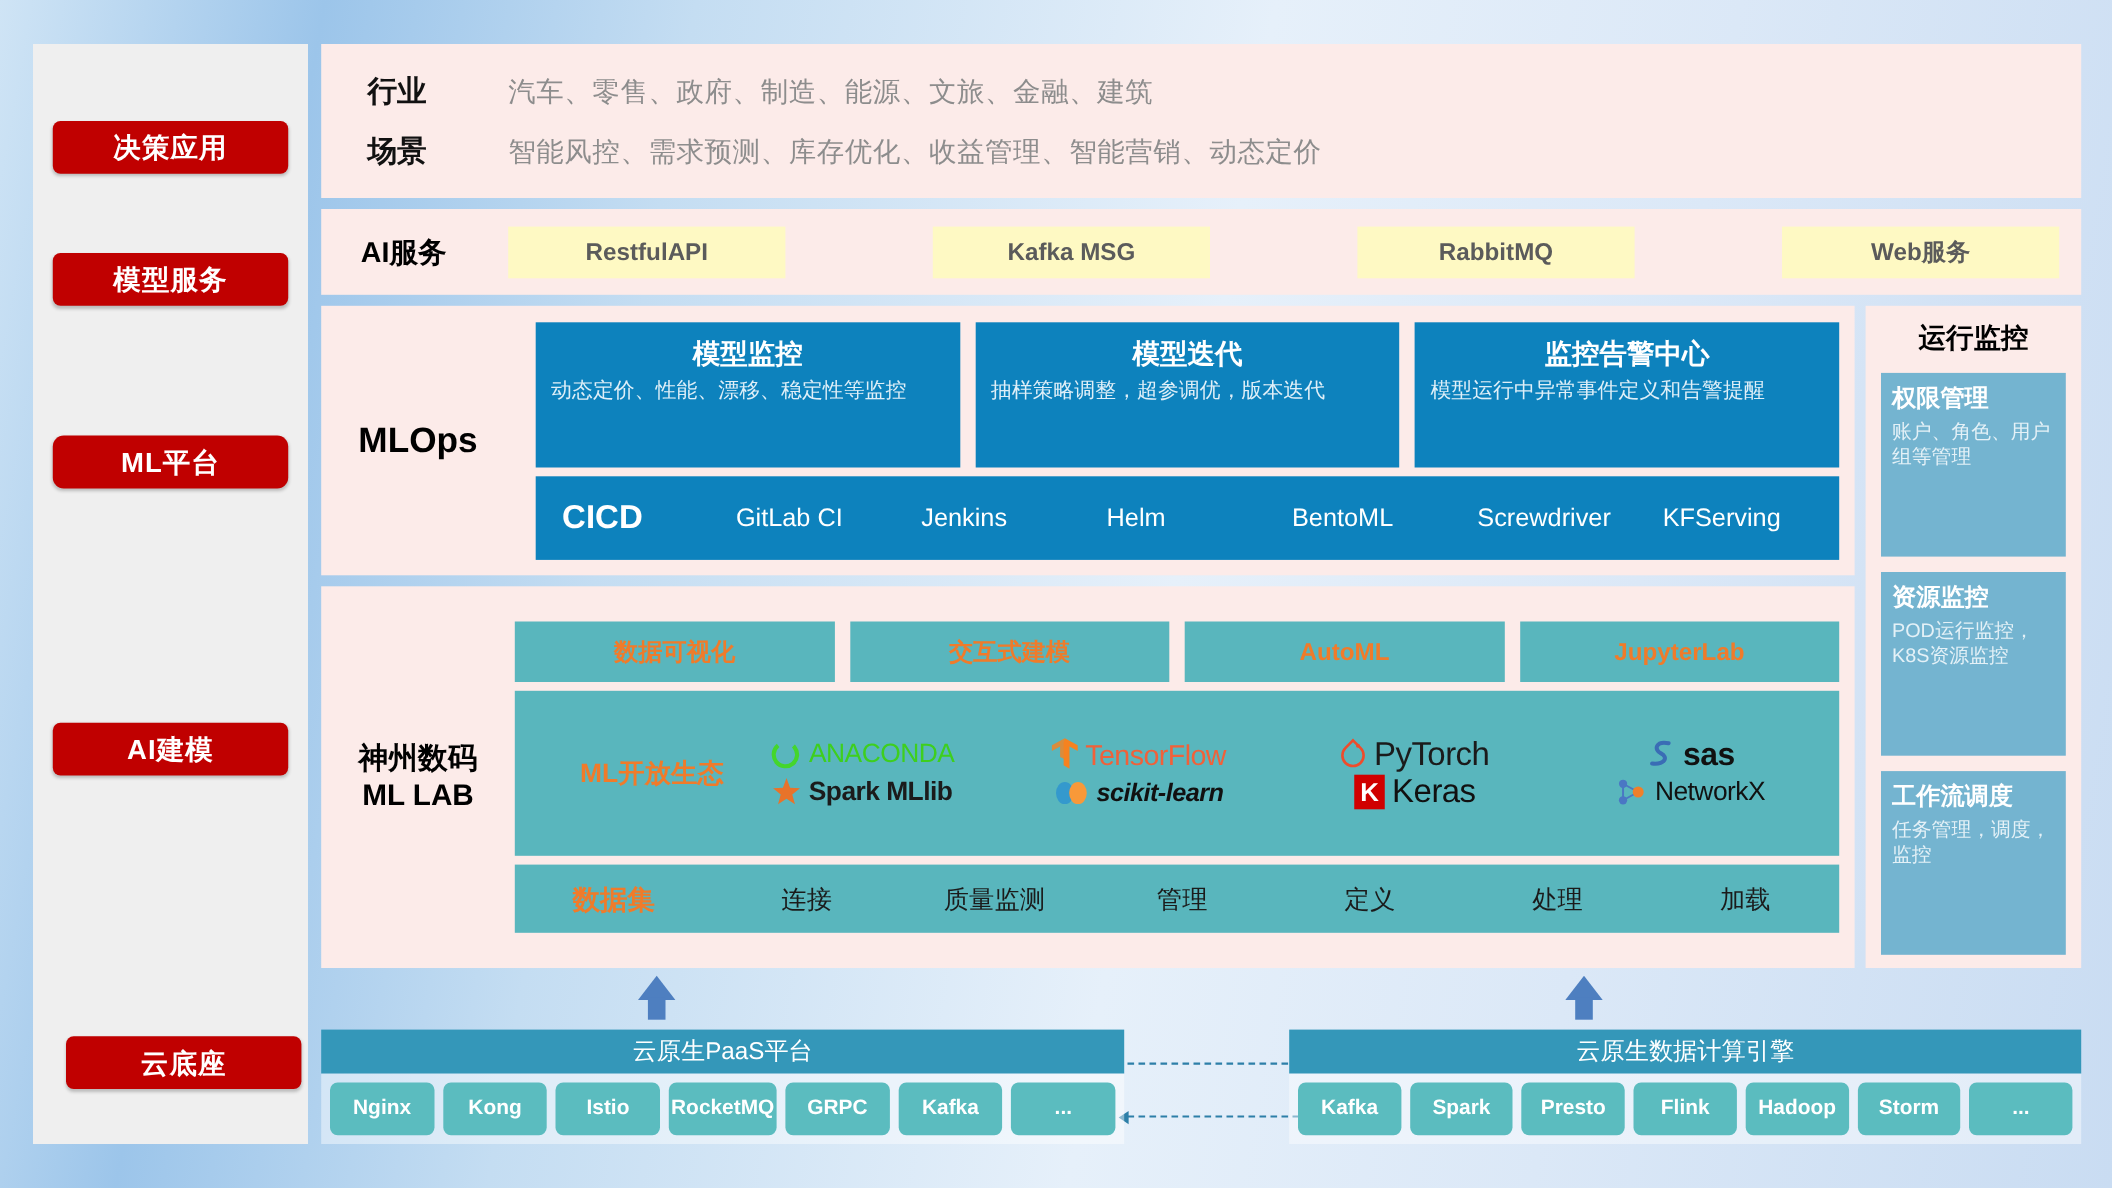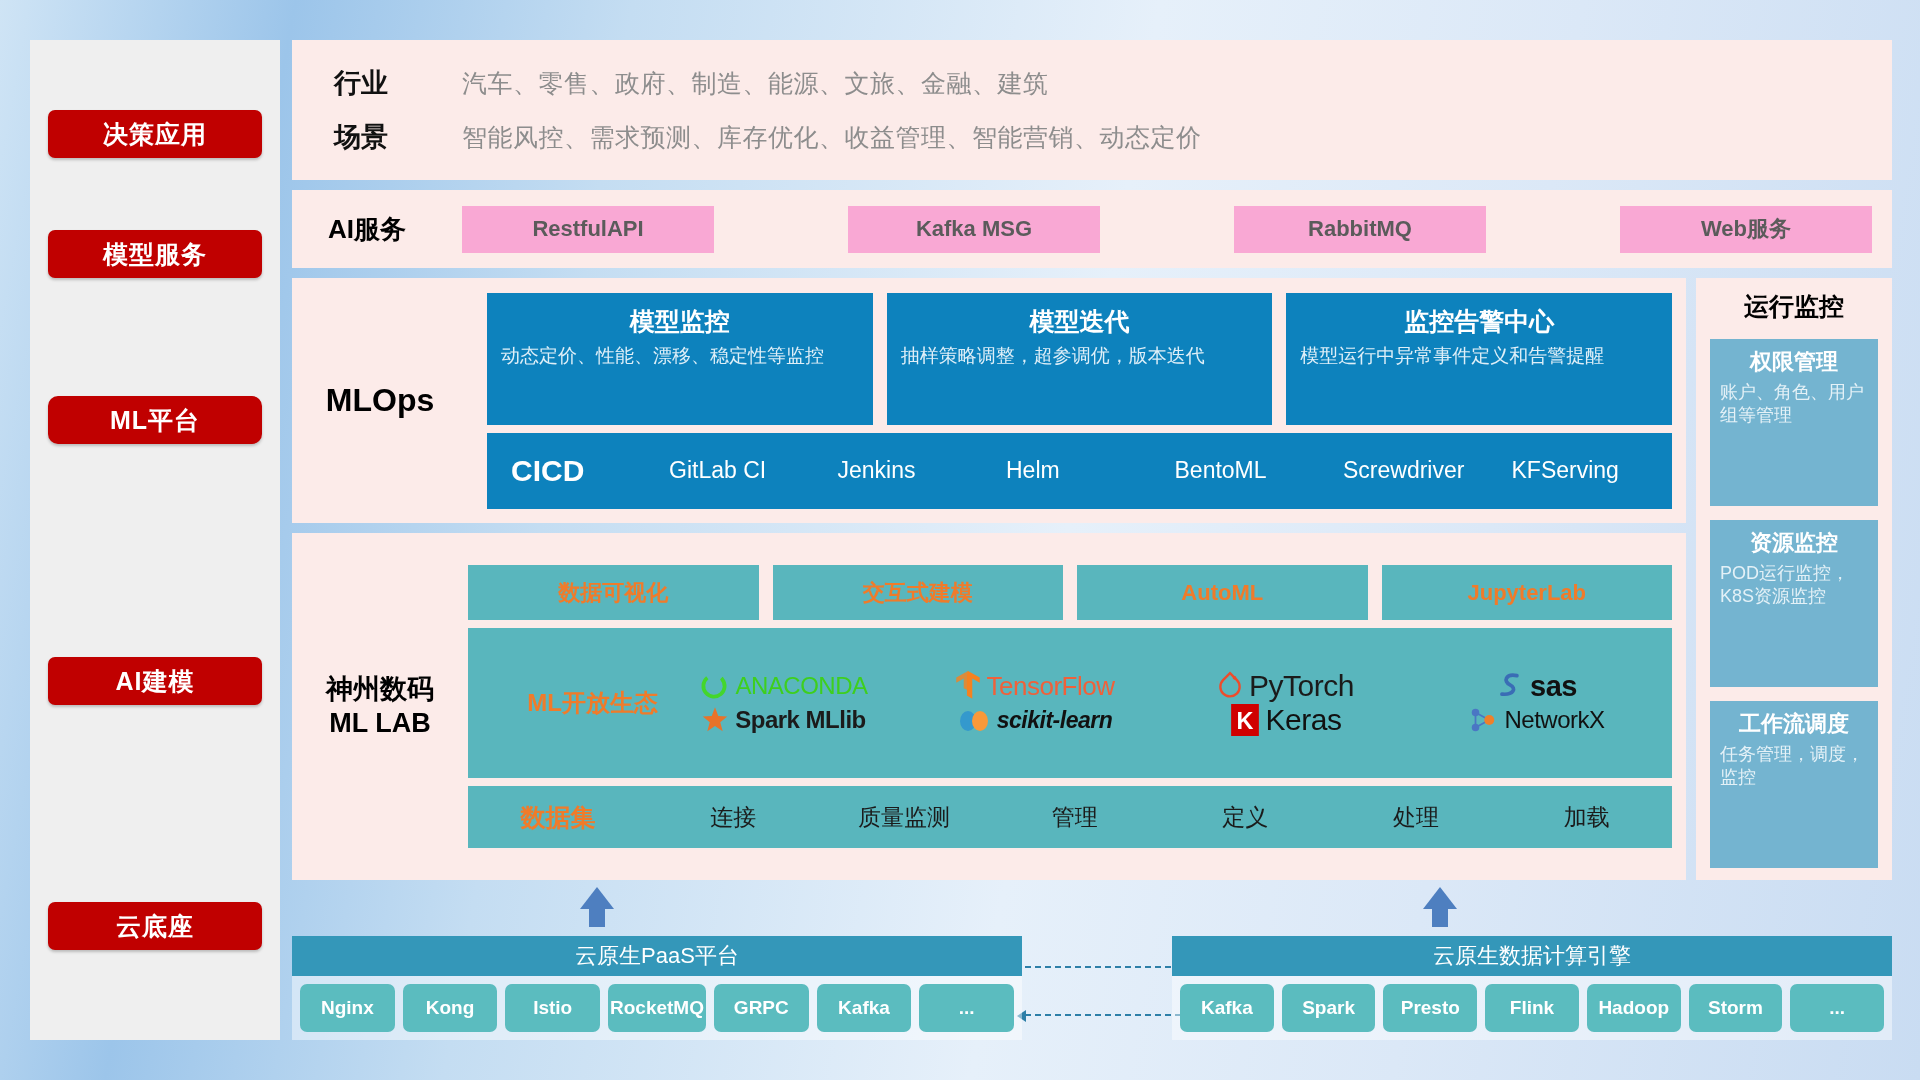--- a/index.html
+++ b/index.html
@@ -36,21 +36,21 @@
     font-size: 25px;
     font-weight: bold;
     display: flex; align-items: center; justify-content: center;
     letter-spacing: 1px;
     box-shadow: 0 2px 3px rgba(0,0,0,.22);
   }
   .rail-chip.r1 { top: 70px; }
   .rail-chip.r2 { top: 190px; }
   .rail-chip.r3 { top: 356px; border-radius: 10px; }
   .rail-chip.r4 { top: 617px; }
-  .rail-chip.r5 { top: 862px; }
+  .rail-chip.r5 { top: 902px; margin-left: 12px; }
 
   
   .main {
     flex: 1 1 auto;
     display: flex;
     flex-direction: column;
     gap: 10px;
     position: relative;
   }
   .band {
@@ -64,21 +64,21 @@
   .apps-grid { display: flex; flex-direction: column; gap: 18px; width: 100%; padding: 8px 0; }
   .apps-line { display: flex; align-items: center; }
   .apps-key { width: 150px; font-size: 27px; font-weight: bold; color: #111; padding-left: 22px; }
   .apps-val { font-size: 25px; color: #8d8d8d; letter-spacing: .5px; }
 
   
   .row-svc { height: 78px; padding: 0 20px; }
   .svc-label { width: 150px; padding-left: 16px; font-size: 26px; font-weight: bold; }
   .svc-items { display: flex; flex: 1; gap: 0; justify-content: space-between; }
   .svc-chip {
-    background: #f9a8d4;
+    background: #fef9c3;
     color: #5b5b5b;
     font-size: 22px;
     font-weight: bold;
     width: 252px; height: 47px;
     display: flex; align-items: center; justify-content: center;
   }
 
   
   .mid {
     display: flex;
@@ -172,21 +172,21 @@
     background: #fcebe9;
     padding: 12px 14px;
     display: flex; flex-direction: column; gap: 14px;
   }
   .monitor-title { font-size: 25px; font-weight: bold; text-align: center; margin-bottom: 2px; }
   .monitor-card {
     background: #74b4d0;
     padding: 8px 10px 12px;
     flex: 1 1 0;
   }
-  .monitor-card h5 { color: #fff; font-size: 22px; text-align: center; font-weight: bold; margin-bottom: 4px; }
+  .monitor-card h5 { color: #fff; font-size: 22px; font-weight: bold; margin-bottom: 4px; }
   .monitor-card p { color: #e4f1f7; font-size: 18px; line-height: 1.3; }
 
   
   .bottom {
     display: flex;
     gap: 12px;
     height: 150px;
     position: relative;
     align-items: flex-end;
   }

